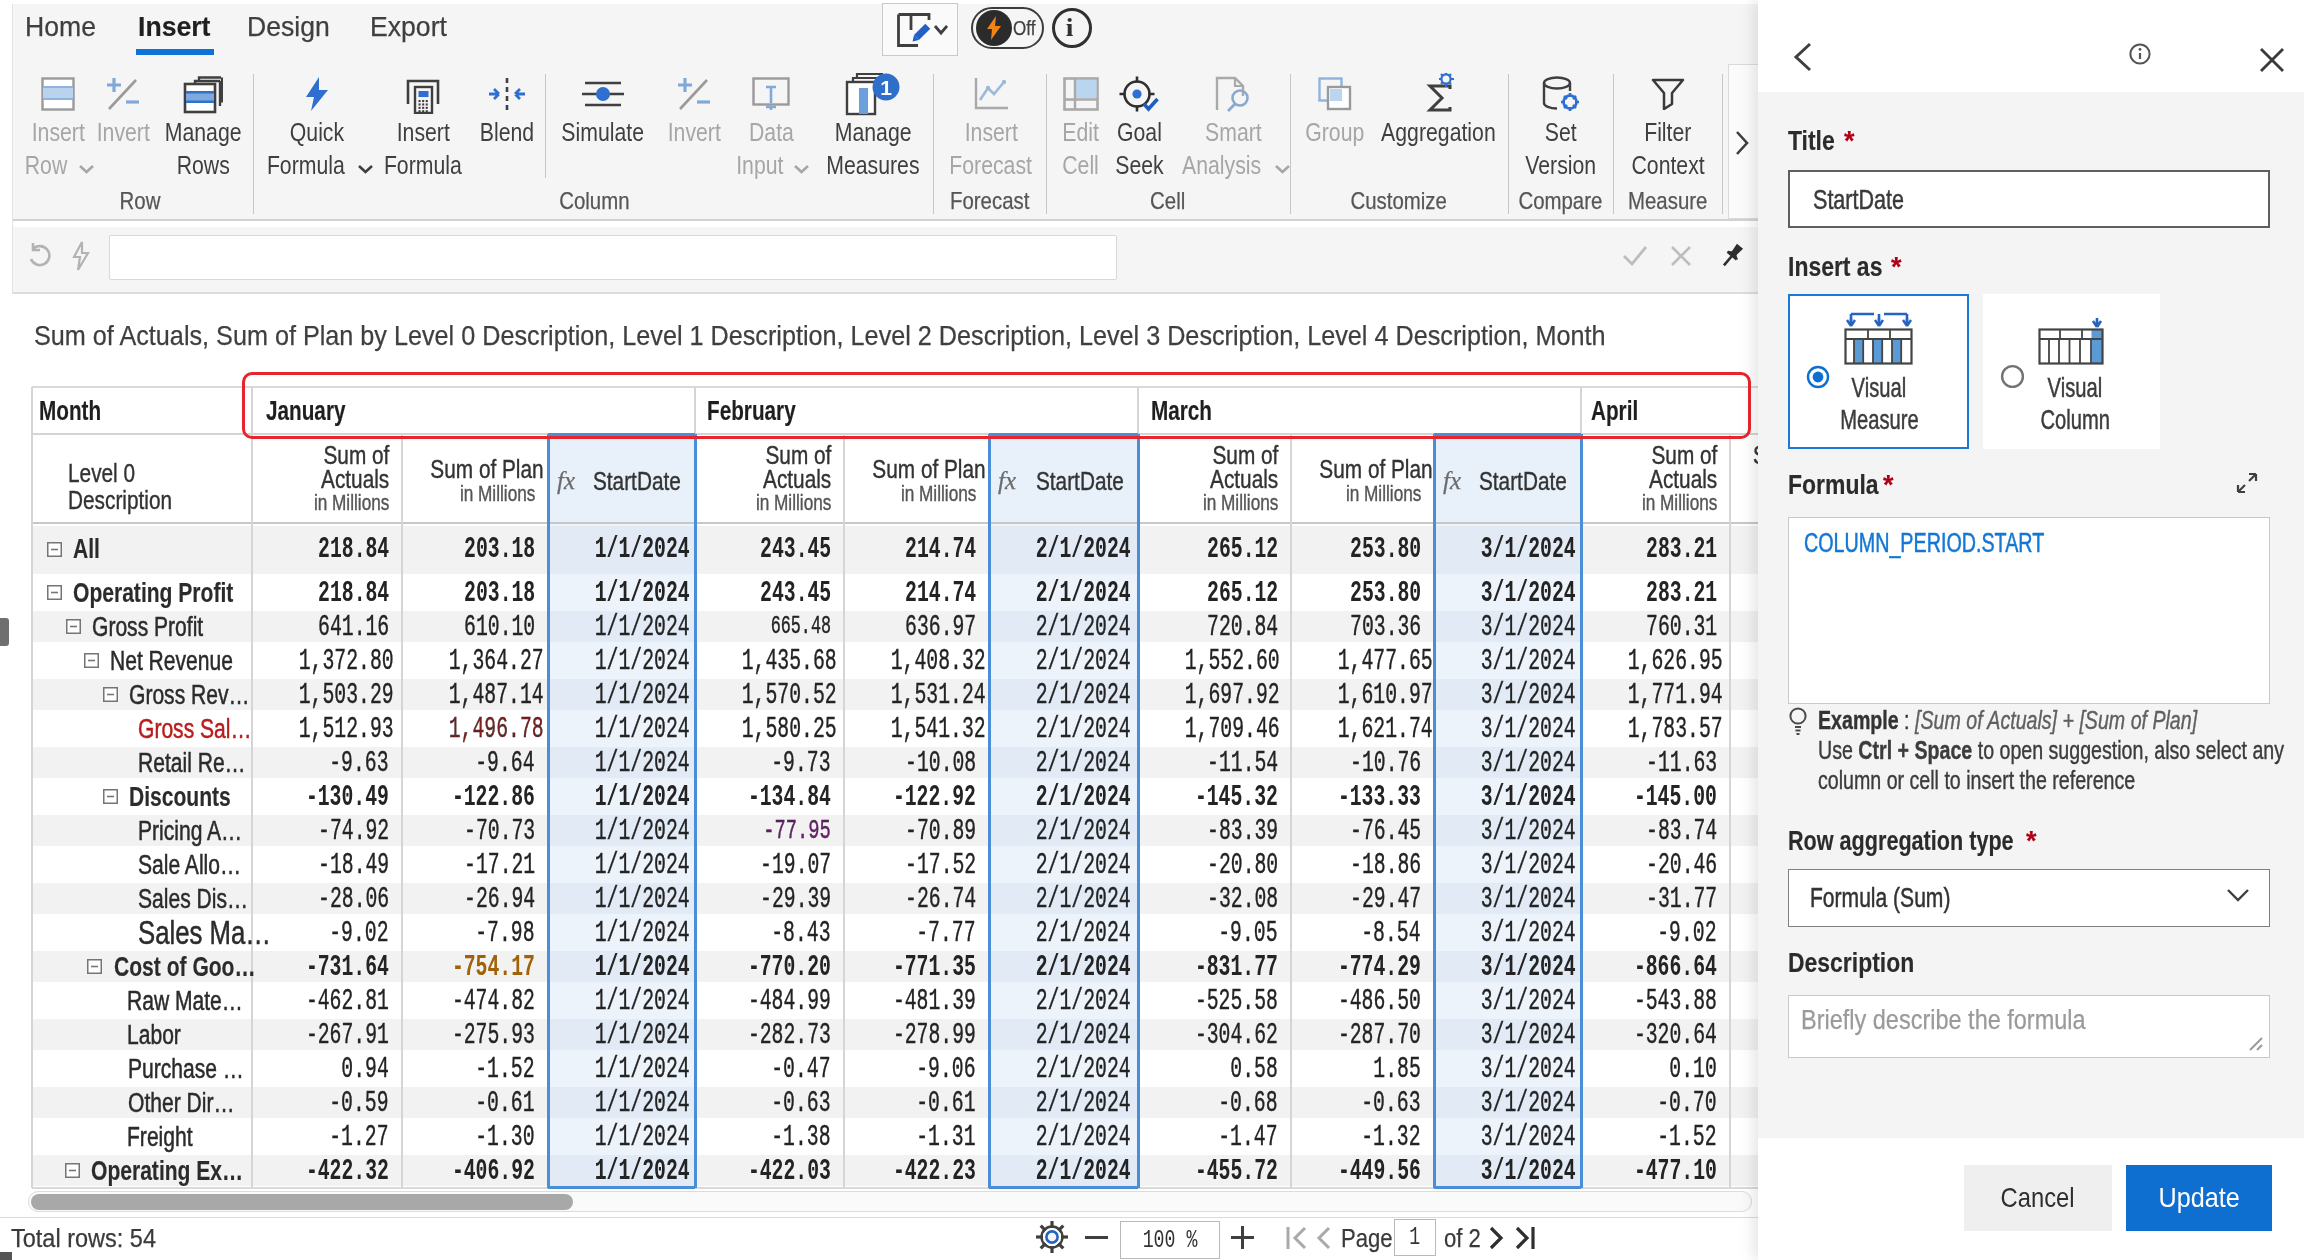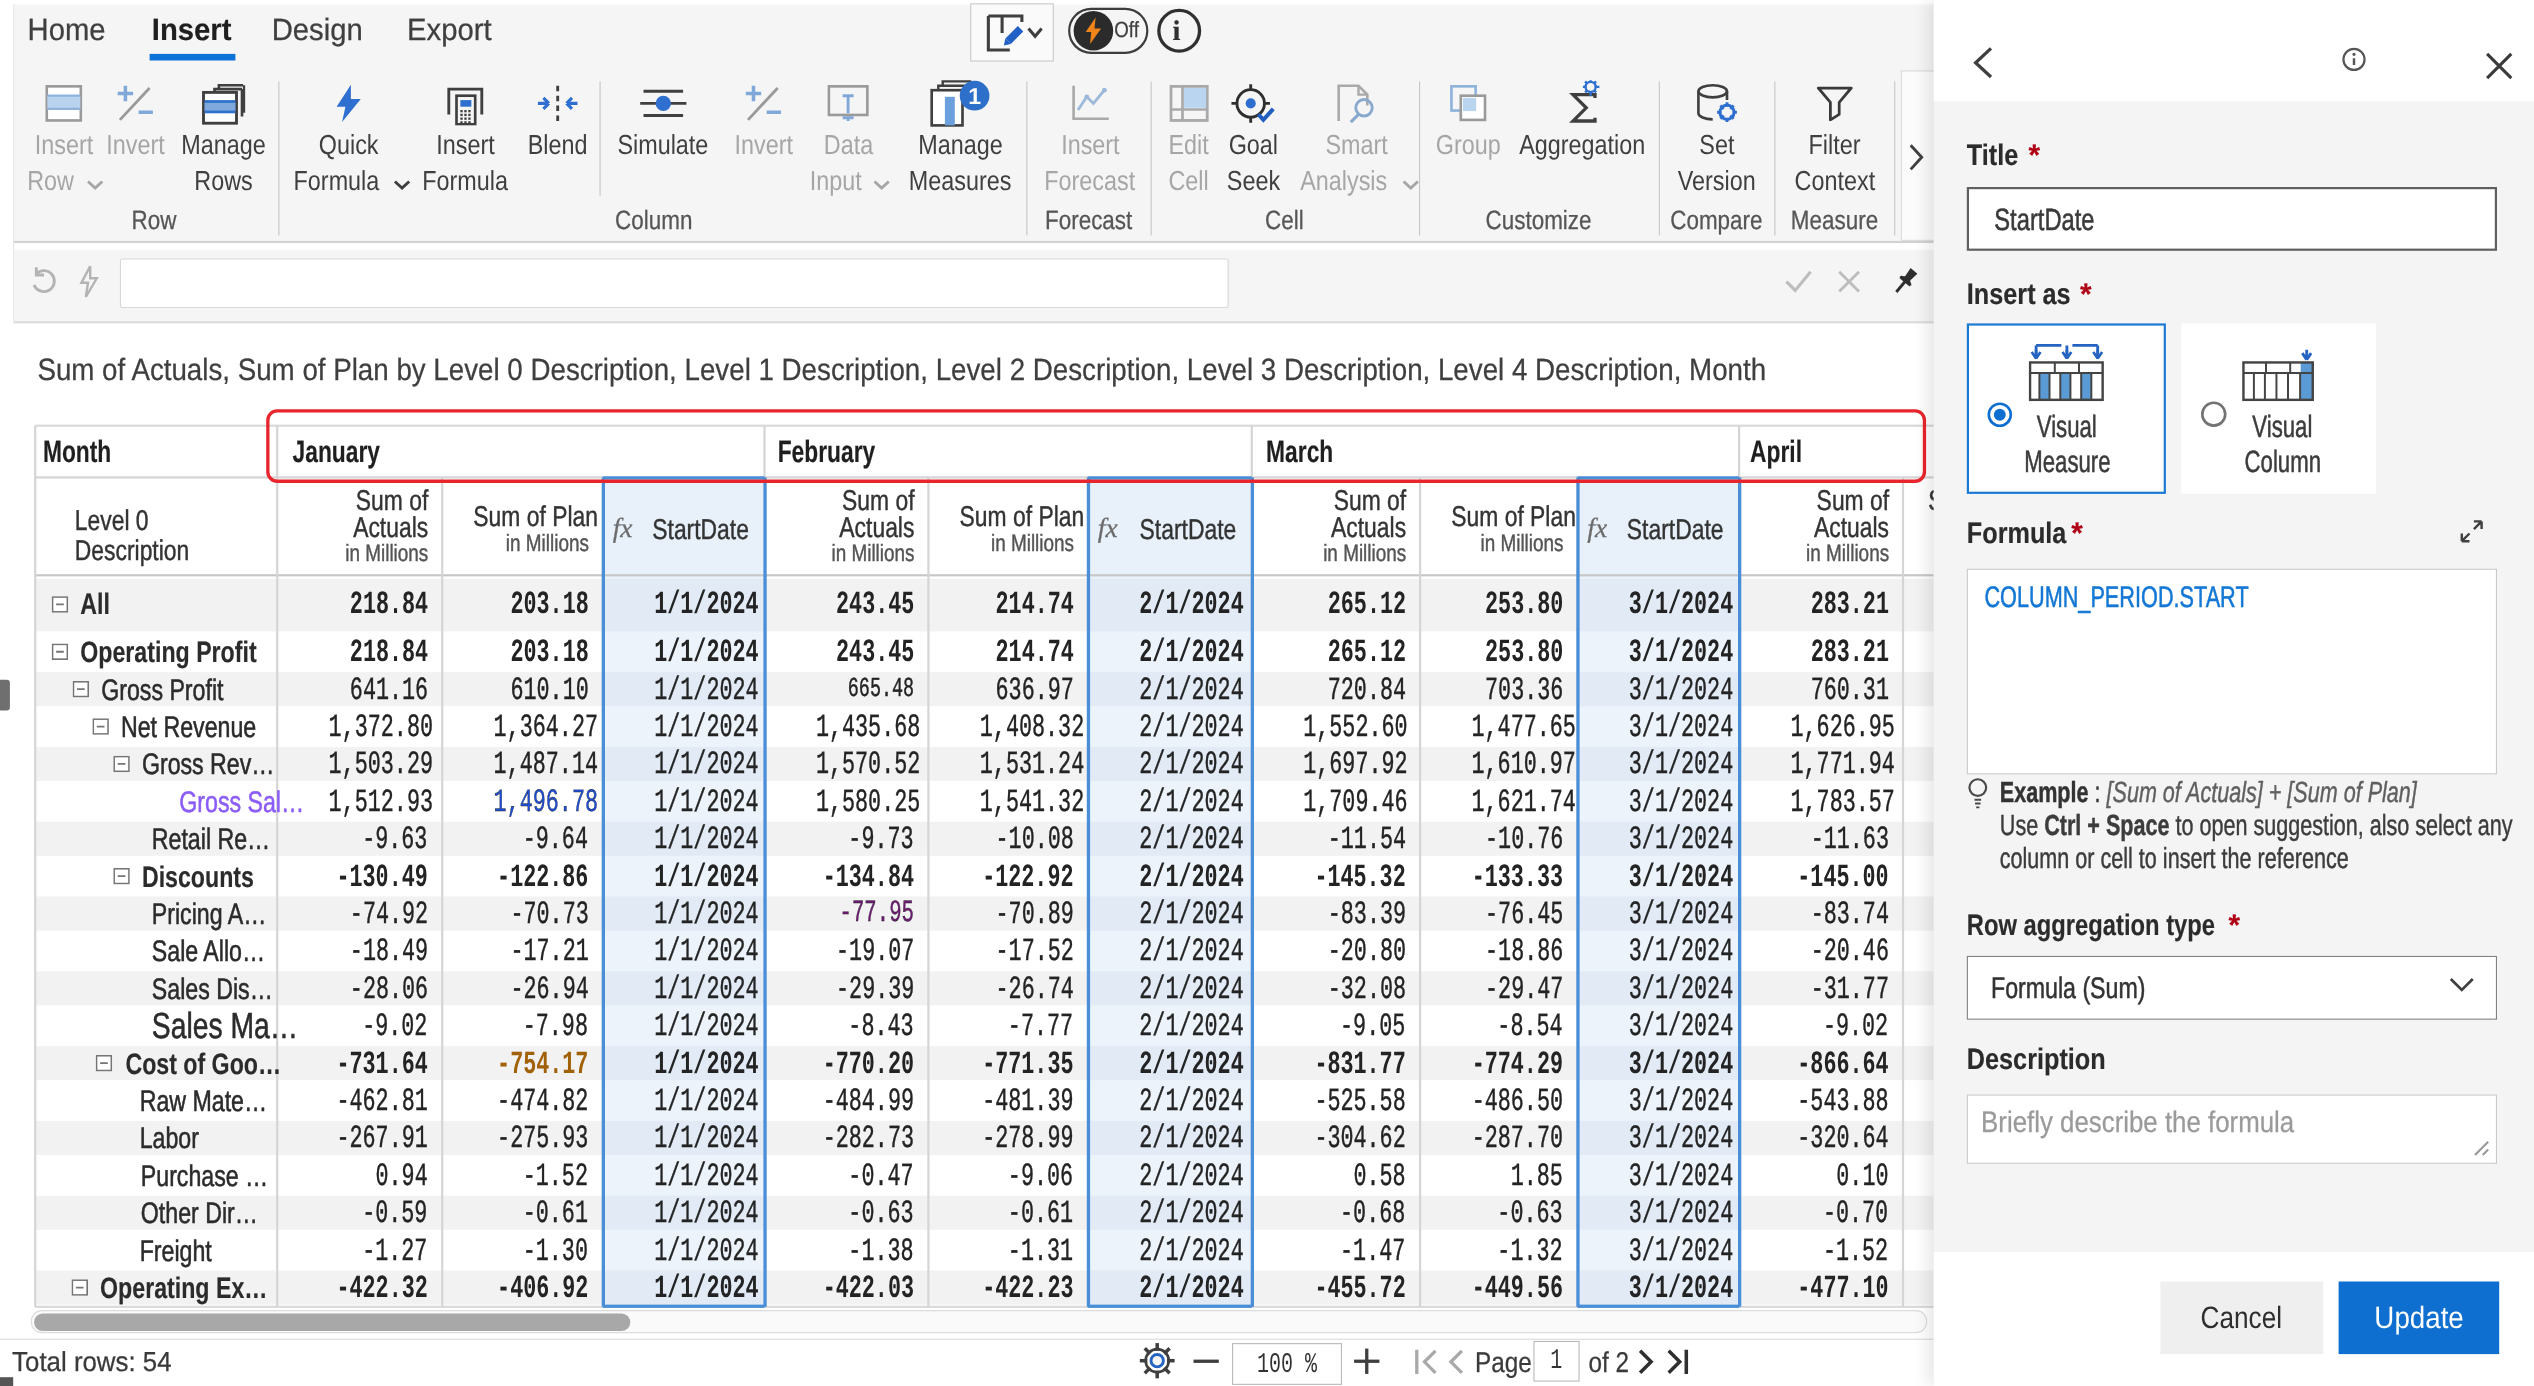--- a/index.html
+++ b/index.html
@@ -332,21 +332,21 @@
 <svg class="abs" style="left:84px;top:653.0px" width="15" height="15" viewBox="0 0 15 15">
         <rect x="0.75" y="0.75" width="13.5" height="13.5" fill="#fff" stroke="#757575" stroke-width="1.5"></rect>
         <path d="M4 7.5 h7" stroke="#757575" stroke-width="1.6"></path>
       </svg>
 <div style="position:absolute;left:110px;top:643.5px;height:34.0px;line-height:34.0px;text-align:left;font-family:'Liberation Sans',sans-serif;font-size:27px;font-weight:400;color:#2b2b2b;white-space:pre;"><span style="display:inline-block;transform:scaleX(0.78);transform-origin:0 50%;-webkit-text-stroke:0.5px currentColor;">Net Revenue</span></div>
 <svg class="abs" style="left:103px;top:687.0px" width="15" height="15" viewBox="0 0 15 15">
         <rect x="0.75" y="0.75" width="13.5" height="13.5" fill="#fff" stroke="#757575" stroke-width="1.5"></rect>
         <path d="M4 7.5 h7" stroke="#757575" stroke-width="1.6"></path>
       </svg>
 <div style="position:absolute;left:129px;top:677.5px;height:34.0px;line-height:34.0px;text-align:left;font-family:'Liberation Sans',sans-serif;font-size:27px;font-weight:400;color:#2b2b2b;white-space:pre;"><span style="display:inline-block;transform:scaleX(0.78);transform-origin:0 50%;-webkit-text-stroke:0.5px currentColor;">Gross Rev…</span></div>
-<div style="position:absolute;left:138px;top:711.5px;height:34.0px;line-height:34.0px;text-align:left;font-family:'Liberation Sans',sans-serif;font-size:27px;font-weight:400;color:#8b5cf6;white-space:pre;margin-left:25px;"><span style="display:inline-block;transform:scaleX(0.78);transform-origin:0 50%;-webkit-text-stroke:0.5px currentColor;">Gross Sal…</span></div>
+<div style="position:absolute;left:138px;top:711.5px;height:34.0px;line-height:34.0px;text-align:left;font-family:'Liberation Sans',sans-serif;font-size:27px;font-weight:400;color:#b91c1c;white-space:pre;"><span style="display:inline-block;transform:scaleX(0.78);transform-origin:0 50%;-webkit-text-stroke:0.5px currentColor;">Gross Sal…</span></div>
 <div style="position:absolute;left:138px;top:745.5px;height:34.0px;line-height:34.0px;text-align:left;font-family:'Liberation Sans',sans-serif;font-size:27px;font-weight:400;color:#2b2b2b;white-space:pre;"><span style="display:inline-block;transform:scaleX(0.78);transform-origin:0 50%;-webkit-text-stroke:0.5px currentColor;">Retail Re…</span></div>
 <svg class="abs" style="left:103px;top:789.0px" width="15" height="15" viewBox="0 0 15 15">
         <rect x="0.75" y="0.75" width="13.5" height="13.5" fill="#fff" stroke="#757575" stroke-width="1.5"></rect>
         <path d="M4 7.5 h7" stroke="#757575" stroke-width="1.6"></path>
       </svg>
 <div style="position:absolute;left:129px;top:779.5px;height:34.0px;line-height:34.0px;text-align:left;font-family:'Liberation Sans',sans-serif;font-size:27px;font-weight:700;color:#2b2b2b;white-space:pre;"><span style="display:inline-block;transform:scaleX(0.78);transform-origin:0 50%;-webkit-text-stroke:0.15px currentColor;">Discounts</span></div>
 <div style="position:absolute;left:138px;top:813.5px;height:34.0px;line-height:34.0px;text-align:left;font-family:'Liberation Sans',sans-serif;font-size:27px;font-weight:400;color:#2b2b2b;white-space:pre;"><span style="display:inline-block;transform:scaleX(0.78);transform-origin:0 50%;-webkit-text-stroke:0.5px currentColor;">Pricing A…</span></div>
 <div style="position:absolute;left:138px;top:847.5px;height:34.0px;line-height:34.0px;text-align:left;font-family:'Liberation Sans',sans-serif;font-size:27px;font-weight:400;color:#2b2b2b;white-space:pre;"><span style="display:inline-block;transform:scaleX(0.78);transform-origin:0 50%;-webkit-text-stroke:0.5px currentColor;">Sale Allo…</span></div>
 <div style="position:absolute;left:138px;top:881.5px;height:34.0px;line-height:34.0px;text-align:left;font-family:'Liberation Sans',sans-serif;font-size:27px;font-weight:400;color:#2b2b2b;white-space:pre;"><span style="display:inline-block;transform:scaleX(0.78);transform-origin:0 50%;-webkit-text-stroke:0.5px currentColor;">Sales Dis…</span></div>
 <div style="position:absolute;left:138px;top:915.5px;height:34.0px;line-height:34.0px;text-align:left;font-family:'Liberation Sans',sans-serif;font-size:33px;font-weight:400;color:#2b2b2b;white-space:pre;"><span style="display:inline-block;transform:scaleX(0.78);transform-origin:0 50%;-webkit-text-stroke:0.5px currentColor;">Sales Ma…</span></div>
@@ -409,21 +409,21 @@
 <div style="position:absolute;left:402px;top:677.5px;width:133px;height:34.0px;line-height:34.0px;text-align:right;font-family:'Liberation Mono',monospace;font-size:29.5px;font-weight:400;color:#232323;white-space:pre"><span style="display:inline-block;transform:scaleX(.67);transform-origin:100% 50%;-webkit-text-stroke:0.4px #232323;">1,487.14</span></div>
 <div style="position:absolute;left:548px;top:677.5px;width:134px;height:34.0px;line-height:34.0px;text-align:right;font-family:'Liberation Mono',monospace;font-size:29.5px;font-weight:400;color:#232323;white-space:pre"><span style="display:inline-block;transform:scaleX(.67);transform-origin:100% 50%;-webkit-text-stroke:0.4px #232323;">1/1/2024</span></div>
 <div style="position:absolute;left:695px;top:677.5px;width:136px;height:34.0px;line-height:34.0px;text-align:right;font-family:'Liberation Mono',monospace;font-size:29.5px;font-weight:400;color:#232323;white-space:pre"><span style="display:inline-block;transform:scaleX(.67);transform-origin:100% 50%;-webkit-text-stroke:0.4px #232323;">1,570.52</span></div>
 <div style="position:absolute;left:844px;top:677.5px;width:132px;height:34.0px;line-height:34.0px;text-align:right;font-family:'Liberation Mono',monospace;font-size:29.5px;font-weight:400;color:#232323;white-space:pre"><span style="display:inline-block;transform:scaleX(.67);transform-origin:100% 50%;-webkit-text-stroke:0.4px #232323;">1,531.24</span></div>
 <div style="position:absolute;left:989px;top:677.5px;width:136px;height:34.0px;line-height:34.0px;text-align:right;font-family:'Liberation Mono',monospace;font-size:29.5px;font-weight:400;color:#232323;white-space:pre"><span style="display:inline-block;transform:scaleX(.67);transform-origin:100% 50%;-webkit-text-stroke:0.4px #232323;">2/1/2024</span></div>
 <div style="position:absolute;left:1138px;top:677.5px;width:140px;height:34.0px;line-height:34.0px;text-align:right;font-family:'Liberation Mono',monospace;font-size:29.5px;font-weight:400;color:#232323;white-space:pre"><span style="display:inline-block;transform:scaleX(.67);transform-origin:100% 50%;-webkit-text-stroke:0.4px #232323;">1,697.92</span></div>
 <div style="position:absolute;left:1291px;top:677.5px;width:130px;height:34.0px;line-height:34.0px;text-align:right;font-family:'Liberation Mono',monospace;font-size:29.5px;font-weight:400;color:#232323;white-space:pre"><span style="display:inline-block;transform:scaleX(.67);transform-origin:100% 50%;-webkit-text-stroke:0.4px #232323;">1,610.97</span></div>
 <div style="position:absolute;left:1434px;top:677.5px;width:134px;height:34.0px;line-height:34.0px;text-align:right;font-family:'Liberation Mono',monospace;font-size:29.5px;font-weight:400;color:#232323;white-space:pre"><span style="display:inline-block;transform:scaleX(.67);transform-origin:100% 50%;-webkit-text-stroke:0.4px #232323;">3/1/2024</span></div>
 <div style="position:absolute;left:1581px;top:677.5px;width:136px;height:34.0px;line-height:34.0px;text-align:right;font-family:'Liberation Mono',monospace;font-size:29.5px;font-weight:400;color:#232323;white-space:pre"><span style="display:inline-block;transform:scaleX(.67);transform-origin:100% 50%;-webkit-text-stroke:0.4px #232323;">1,771.94</span></div>
 <div style="position:absolute;left:252px;top:711.5px;width:137px;height:34.0px;line-height:34.0px;text-align:right;font-family:'Liberation Mono',monospace;font-size:29.5px;font-weight:400;color:#232323;white-space:pre"><span style="display:inline-block;transform:scaleX(.67);transform-origin:100% 50%;-webkit-text-stroke:0.4px #232323;">1,512.93</span></div>
-<div style="position:absolute;left:402px;top:711.5px;width:133px;height:34.0px;line-height:34.0px;text-align:center;font-family:'Liberation Mono',monospace;font-size:29.5px;font-weight:400;color:#1d4ed8;white-space:pre"><span style="display:inline-block;transform:scaleX(.67);transform-origin:100% 50%;-webkit-text-stroke:0.4px #232323;">1,496.78</span></div>
+<div style="position:absolute;left:402px;top:711.5px;width:133px;height:34.0px;line-height:34.0px;text-align:center;font-family:'Liberation Mono',monospace;font-size:29.5px;font-weight:400;color:#7f1d1d;white-space:pre"><span style="display:inline-block;transform:scaleX(.67);transform-origin:100% 50%;-webkit-text-stroke:0.4px #232323;">1,496.78</span></div>
 <div style="position:absolute;left:548px;top:711.5px;width:134px;height:34.0px;line-height:34.0px;text-align:right;font-family:'Liberation Mono',monospace;font-size:29.5px;font-weight:400;color:#232323;white-space:pre"><span style="display:inline-block;transform:scaleX(.67);transform-origin:100% 50%;-webkit-text-stroke:0.4px #232323;">1/1/2024</span></div>
 <div style="position:absolute;left:695px;top:711.5px;width:136px;height:34.0px;line-height:34.0px;text-align:right;font-family:'Liberation Mono',monospace;font-size:29.5px;font-weight:400;color:#232323;white-space:pre"><span style="display:inline-block;transform:scaleX(.67);transform-origin:100% 50%;-webkit-text-stroke:0.4px #232323;">1,580.25</span></div>
 <div style="position:absolute;left:844px;top:711.5px;width:132px;height:34.0px;line-height:34.0px;text-align:right;font-family:'Liberation Mono',monospace;font-size:29.5px;font-weight:400;color:#232323;white-space:pre"><span style="display:inline-block;transform:scaleX(.67);transform-origin:100% 50%;-webkit-text-stroke:0.4px #232323;">1,541.32</span></div>
 <div style="position:absolute;left:989px;top:711.5px;width:136px;height:34.0px;line-height:34.0px;text-align:right;font-family:'Liberation Mono',monospace;font-size:29.5px;font-weight:400;color:#232323;white-space:pre"><span style="display:inline-block;transform:scaleX(.67);transform-origin:100% 50%;-webkit-text-stroke:0.4px #232323;">2/1/2024</span></div>
 <div style="position:absolute;left:1138px;top:711.5px;width:140px;height:34.0px;line-height:34.0px;text-align:right;font-family:'Liberation Mono',monospace;font-size:29.5px;font-weight:400;color:#232323;white-space:pre"><span style="display:inline-block;transform:scaleX(.67);transform-origin:100% 50%;-webkit-text-stroke:0.4px #232323;">1,709.46</span></div>
 <div style="position:absolute;left:1291px;top:711.5px;width:130px;height:34.0px;line-height:34.0px;text-align:right;font-family:'Liberation Mono',monospace;font-size:29.5px;font-weight:400;color:#232323;white-space:pre"><span style="display:inline-block;transform:scaleX(.67);transform-origin:100% 50%;-webkit-text-stroke:0.4px #232323;">1,621.74</span></div>
 <div style="position:absolute;left:1434px;top:711.5px;width:134px;height:34.0px;line-height:34.0px;text-align:right;font-family:'Liberation Mono',monospace;font-size:29.5px;font-weight:400;color:#232323;white-space:pre"><span style="display:inline-block;transform:scaleX(.67);transform-origin:100% 50%;-webkit-text-stroke:0.4px #232323;">3/1/2024</span></div>
 <div style="position:absolute;left:1581px;top:711.5px;width:136px;height:34.0px;line-height:34.0px;text-align:right;font-family:'Liberation Mono',monospace;font-size:29.5px;font-weight:400;color:#232323;white-space:pre"><span style="display:inline-block;transform:scaleX(.67);transform-origin:100% 50%;-webkit-text-stroke:0.4px #232323;">1,783.57</span></div>
 <div style="position:absolute;left:252px;top:745.5px;width:137px;height:34.0px;line-height:34.0px;text-align:right;font-family:'Liberation Mono',monospace;font-size:29.5px;font-weight:400;color:#232323;white-space:pre"><span style="display:inline-block;transform:scaleX(.67);transform-origin:100% 50%;-webkit-text-stroke:0.4px #232323;">-9.63</span></div>
 <div style="position:absolute;left:402px;top:745.5px;width:133px;height:34.0px;line-height:34.0px;text-align:right;font-family:'Liberation Mono',monospace;font-size:29.5px;font-weight:400;color:#232323;white-space:pre"><span style="display:inline-block;transform:scaleX(.67);transform-origin:100% 50%;-webkit-text-stroke:0.4px #232323;">-9.64</span></div>

